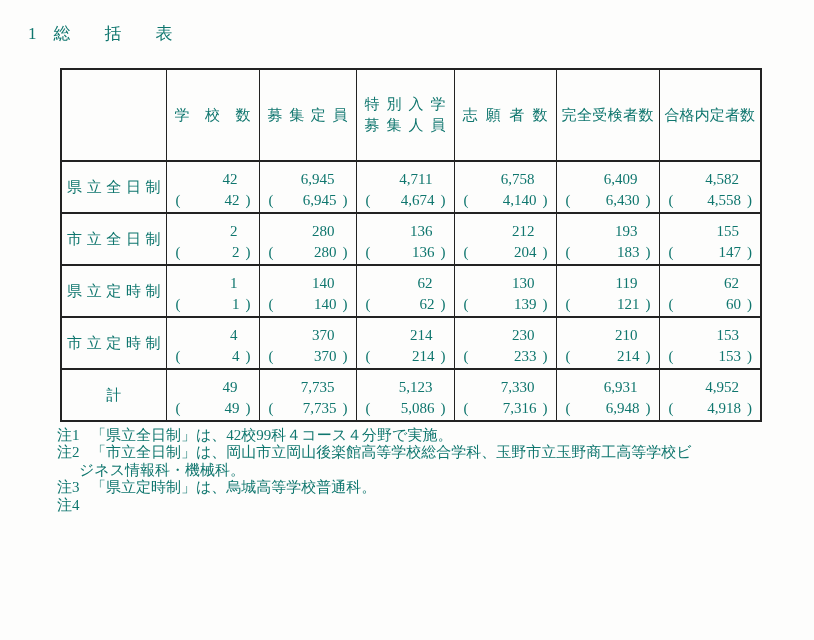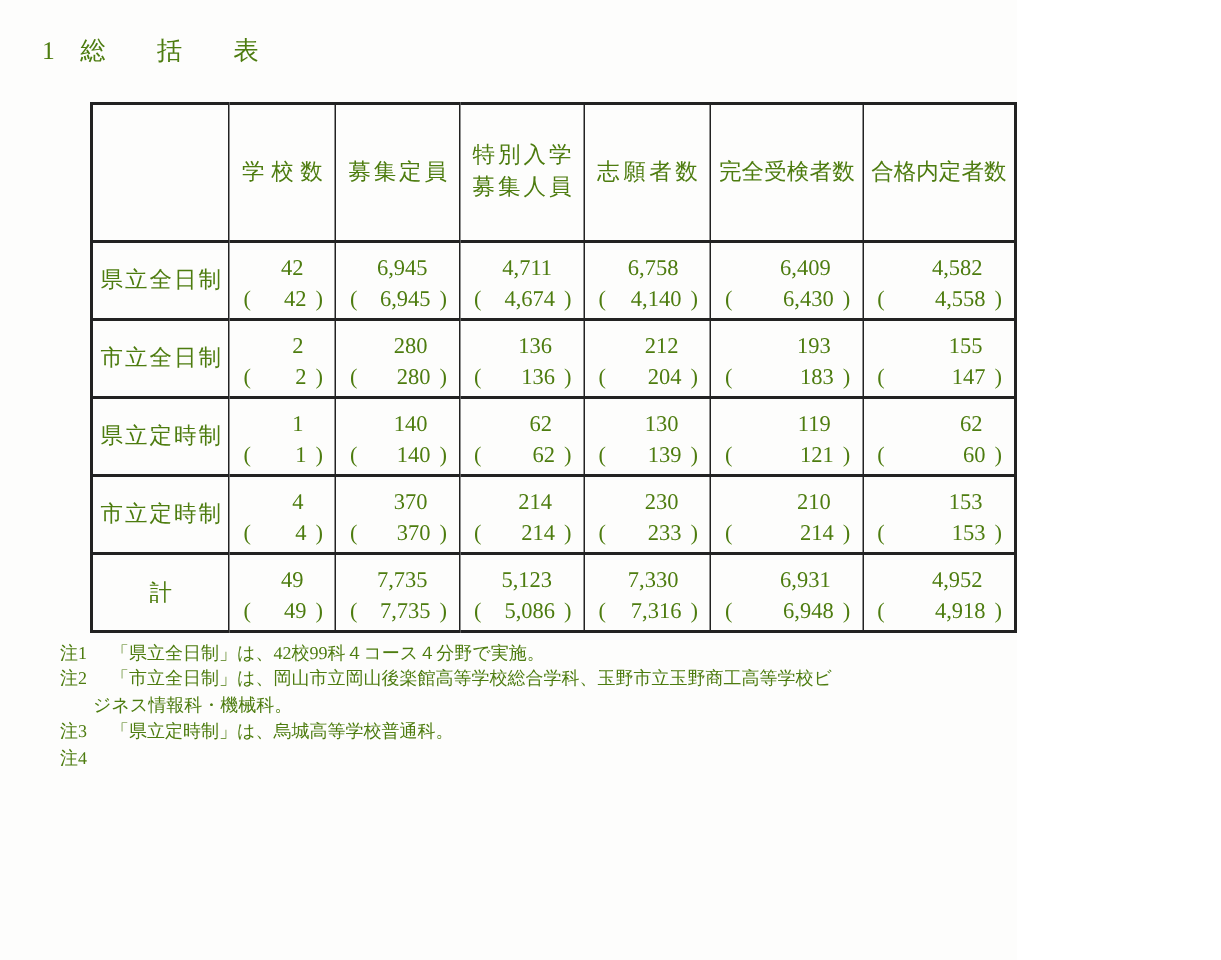--- a/index.html
+++ b/index.html
@@ -1,23 +1,23 @@
 <!DOCTYPE html>
 <html><head>
 <meta charset="utf-8">
 <style>
   * { box-sizing: border-box; margin: 0; padding: 0; }
   html, body { background: #ffffff; }
   .page {
     position: relative;
-    width: 678px;
+    width: 814px;
     height: 640px;
     background: #fdfdfc;
     font-family: "Liberation Serif", "DejaVu Serif", serif;
-    color: #4d7c0f;
+    color: #0f766e;
     overflow: hidden;
   }
   .title {
     position: absolute;
     left: 28px;
     top: 22px;
     font-size: 17px;
     white-space: pre;
   }
   .subtitle {
@@ -68,23 +68,24 @@
     font-size: 15px;
     line-height: 21px;
   }
   td .l2 .pv { flex: 1; text-align: right; }
   td .l2 .cp { margin-left: 6px; }
   .notes {
     position: absolute;
     left: 0;
     top: 427px;
     width: 800px;
-    font-size: 12px;
+    font-size: 15px;
     line-height: 17.4px;
     white-space: nowrap;
+    padding-left: 17px;
   }
   .note { position: relative; padding-left: 62px; }
   .note-label { position: absolute; left: 40px; top: 0; }
   .note-line.first { padding-left: 12px; }
 </style>
 </head>
 <body>
 
 <div class="page">
 

